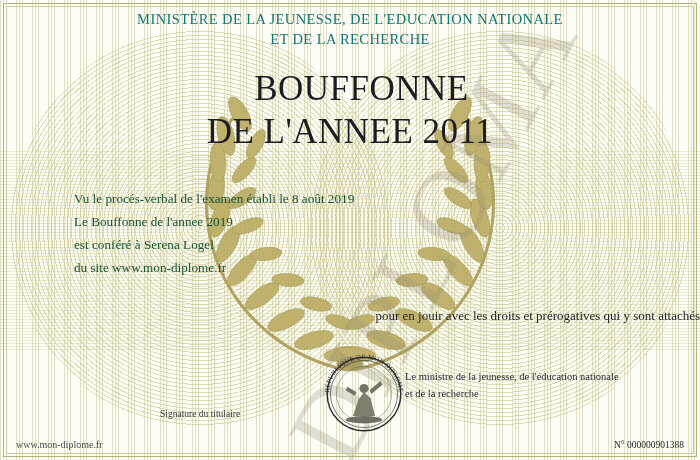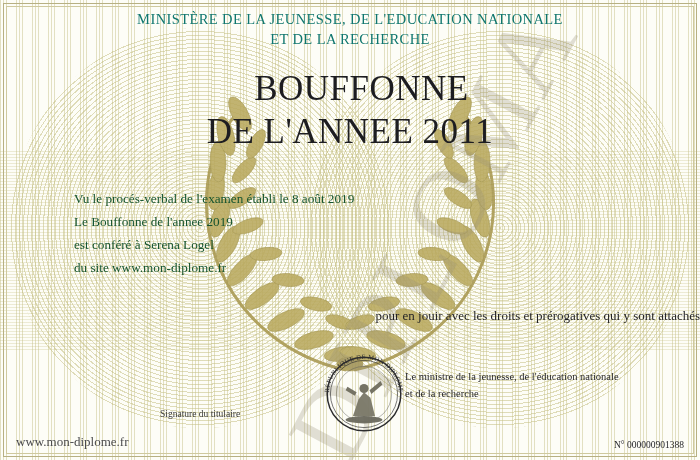--- a/index.html
+++ b/index.html
@@ -186,21 +186,21 @@
     top: 348px;
     width: 92px;
     height: 92px;
     pointer-events: none;
   }
 
   .footer-left {
     position: absolute;
     left: 16px;
     bottom: 10px;
-    font-size: 13px;
+    font-size: 10px;
     color: #4a4a4c;
   }
   .footer-right {
     position: absolute;
     right: 16px;
     bottom: 10px;
     font-size: 9.5px;
     color: #26262a;
   }
 </style>

